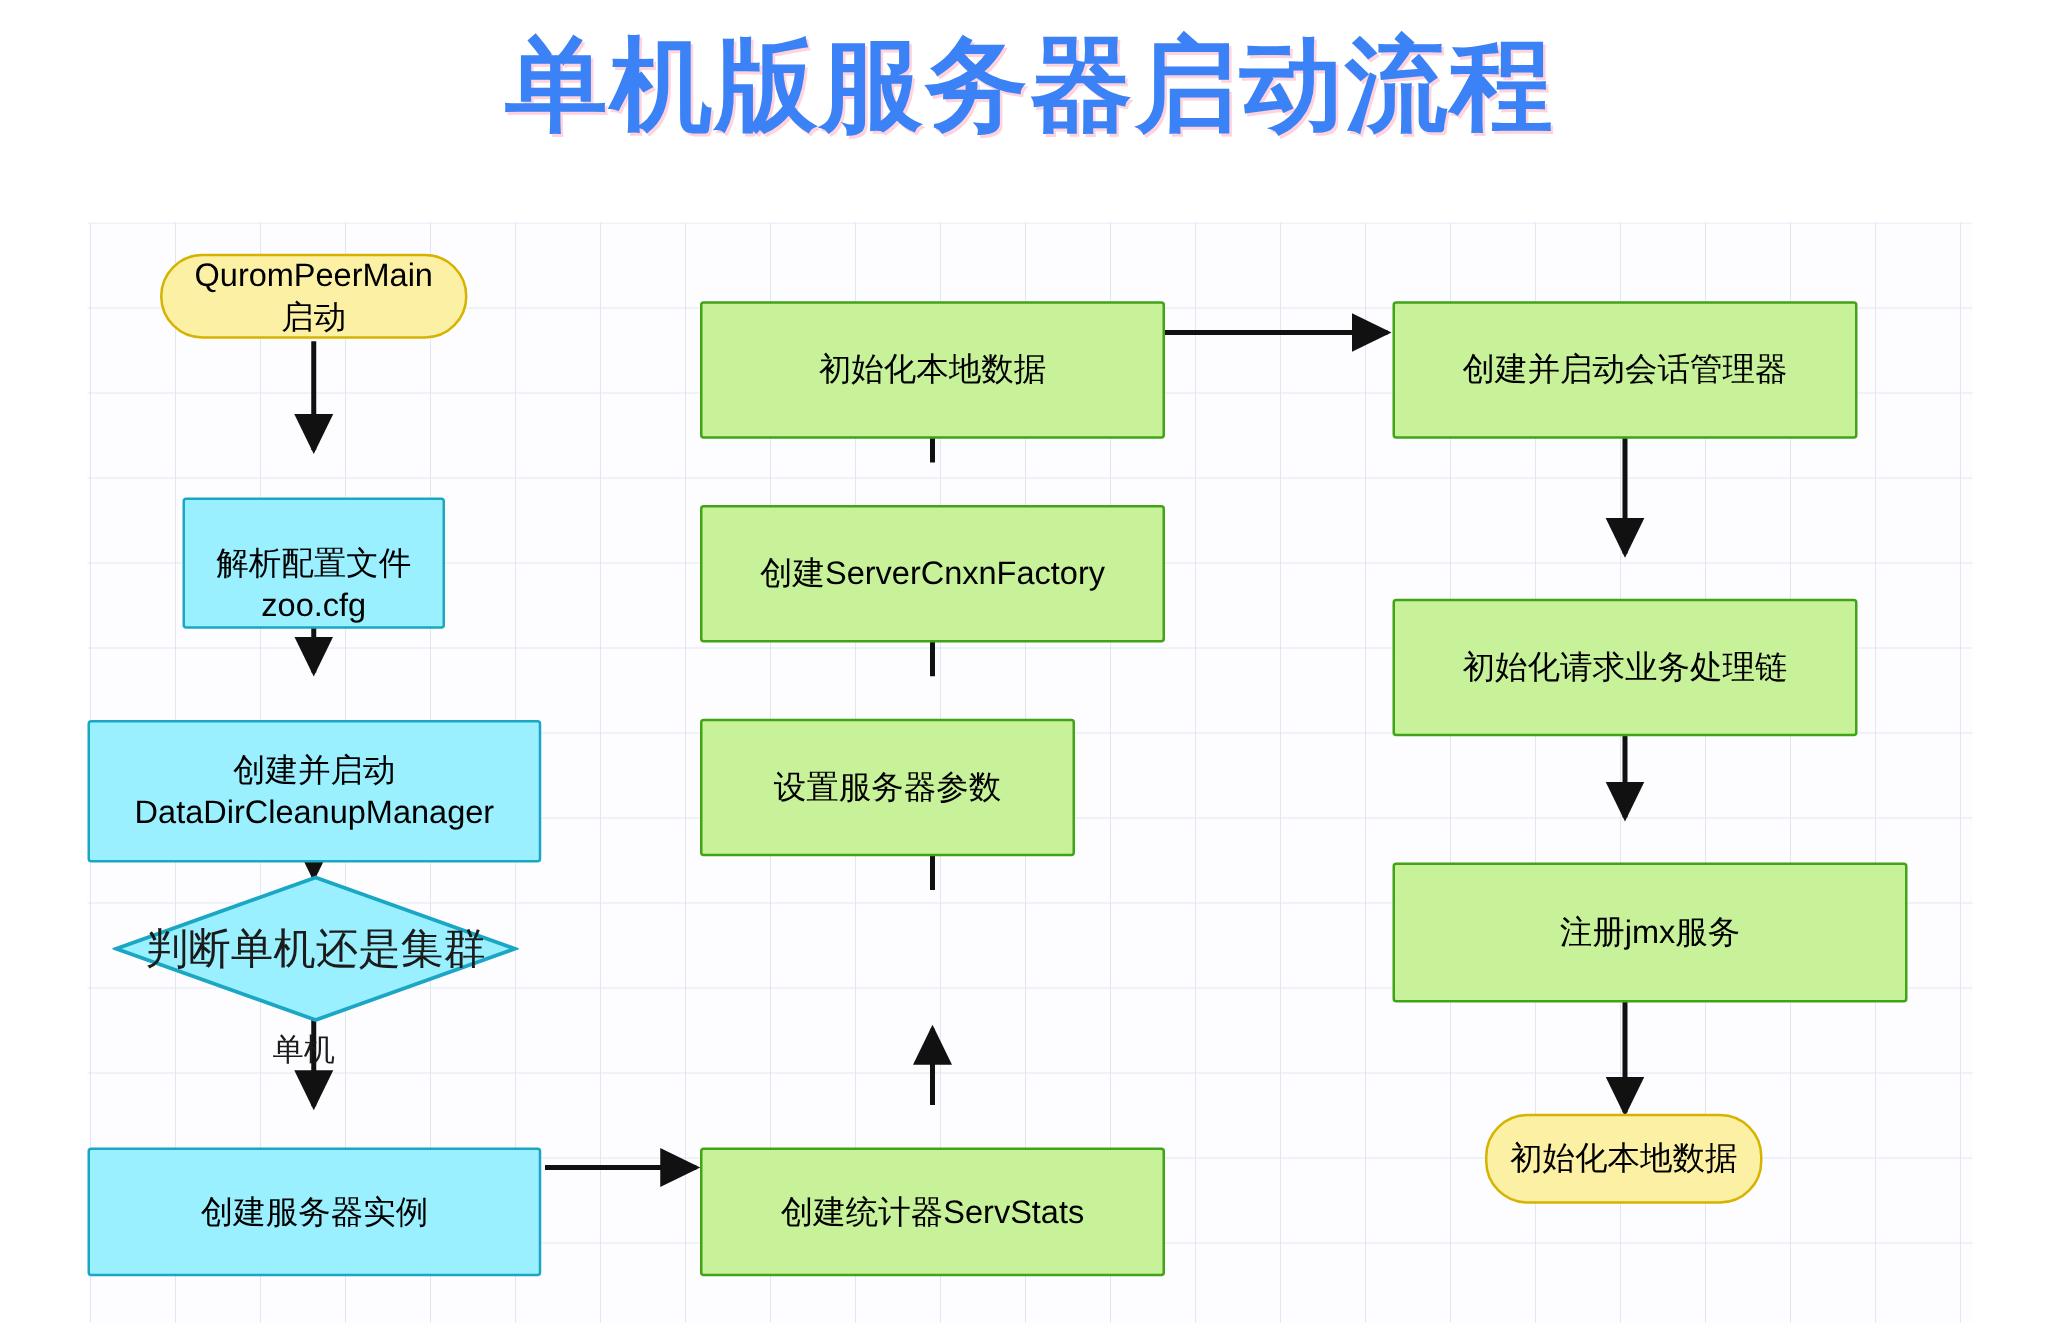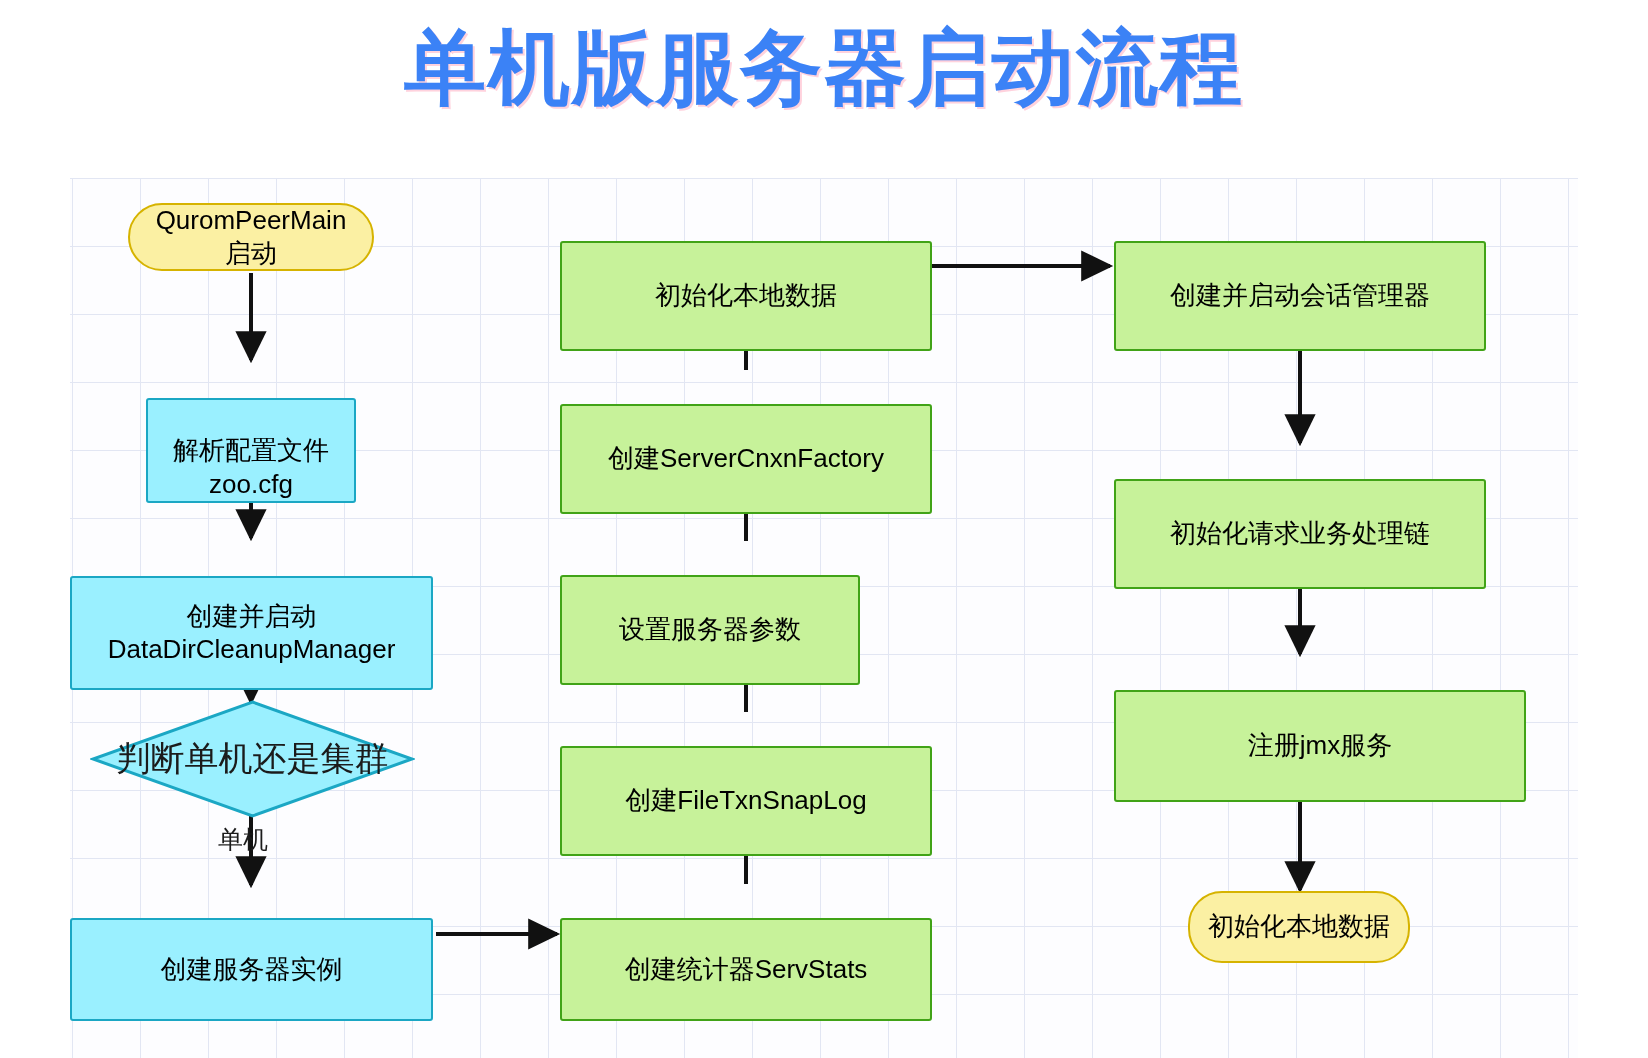--- a/index.html
+++ b/index.html
@@ -168,23 +168,20 @@
   <div class="edge-label" style="left:148px; top:645px;">单机</div>
 
   <div class="node rect blue" style="left:0px; top:705px; width:363px; height:103px;">
     <span>创建服务器实例</span>
   </div>
 
   <div class="node rect" style="left:490px; top:705px; width:372px; height:103px;">
     <span>创建统计器ServStats</span>
   </div>
 
-  <div class="node rect" style="left:490px; top:533px; width:372px; height:110px;">
-    <span>创建FileTxnSnapLog</span>
-  </div>
 
   <div class="node rect" style="left:490px; top:362px; width:300px; height:110px;">
     <span>设置服务器参数</span>
   </div>
 
   <div class="node rect" style="left:490px; top:191px; width:372px; height:110px;">
     <span>创建ServerCnxnFactory</span>
   </div>
 
   <div class="node rect" style="left:490px; top:28px; width:372px; height:110px;">

